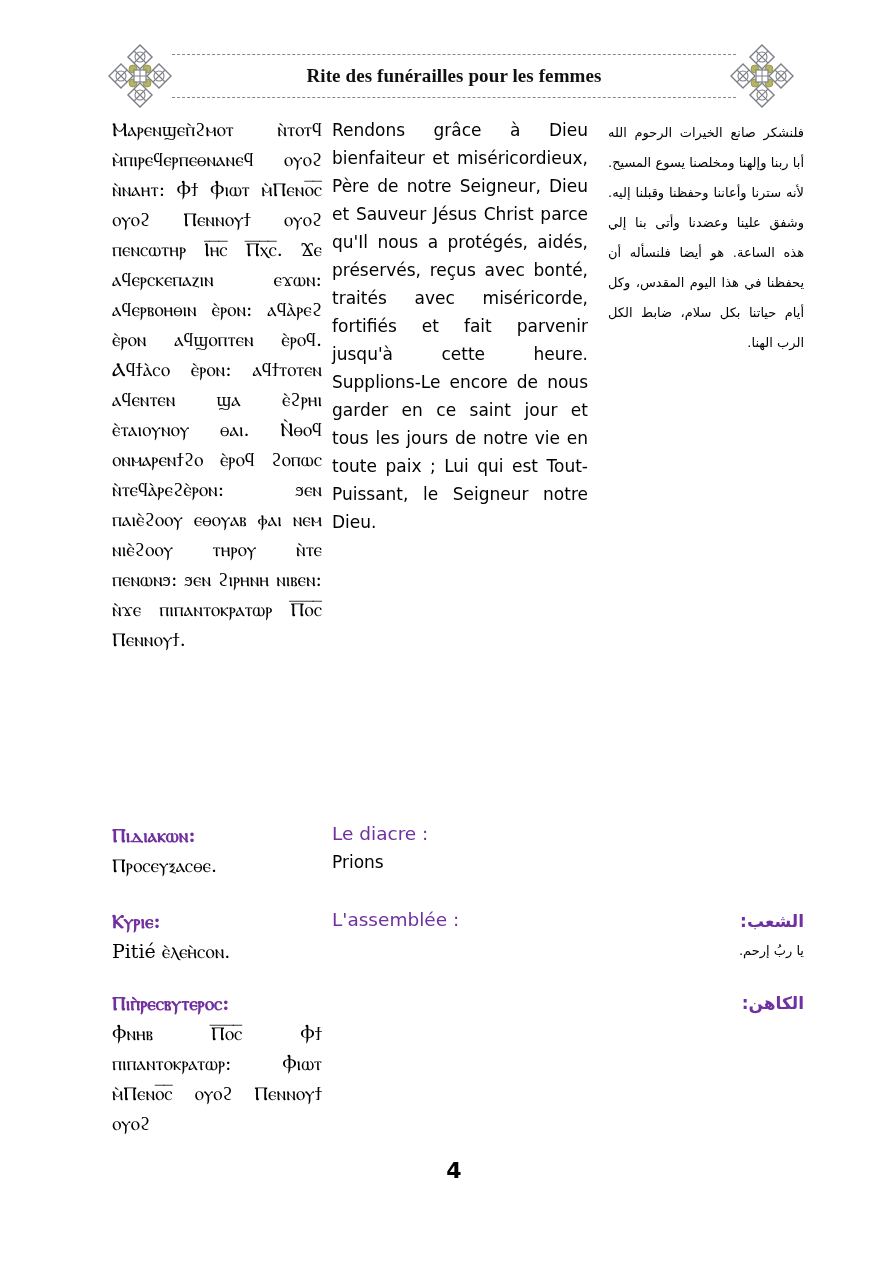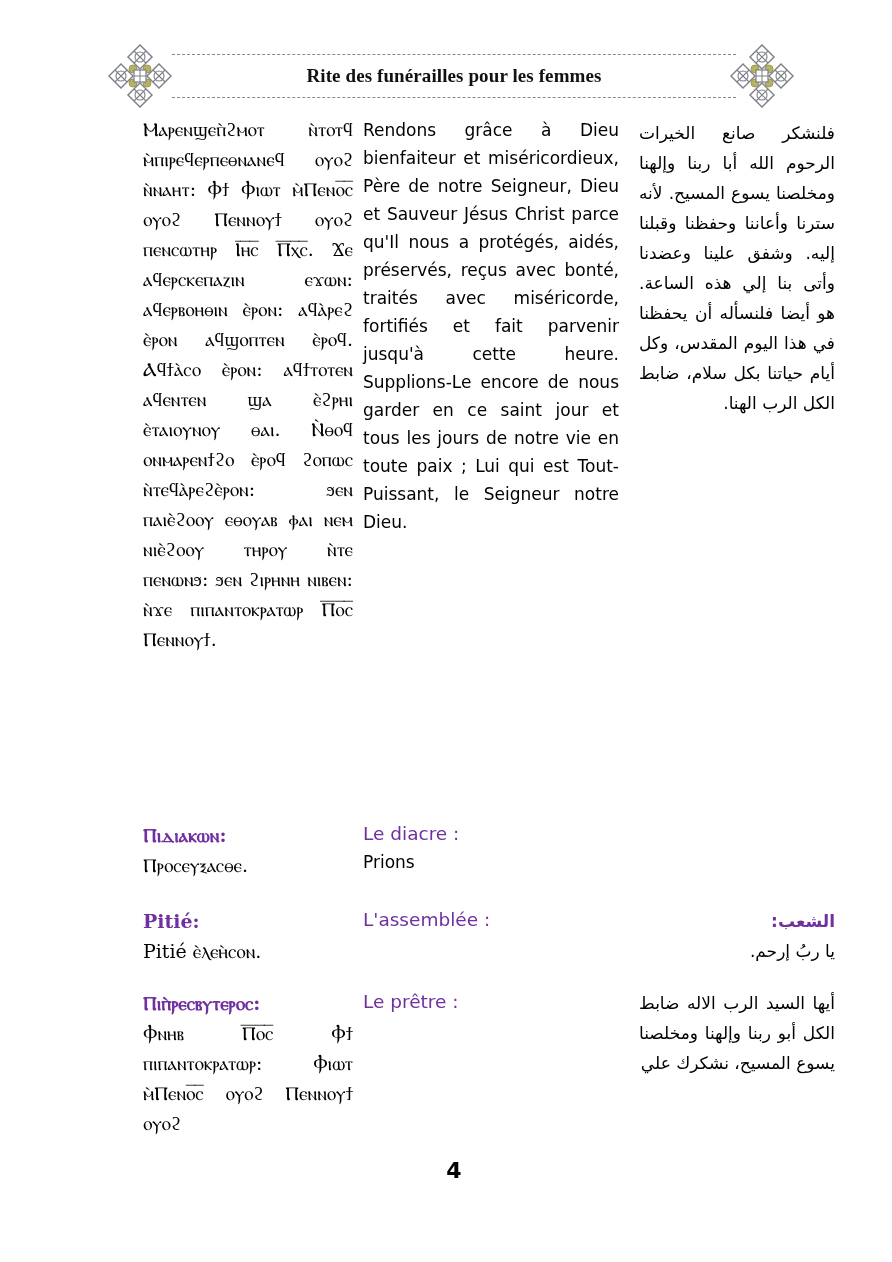--- a/index.html
+++ b/index.html
@@ -70,21 +70,20 @@
     width: 64px;
     height: 64px;
   }
   .ornament.left  { left: 4px; }
   .ornament.right { left: 626px; }
 
   
   .col {
     position: absolute;
     box-sizing: border-box;
-    margin-left: 31px;
   }
   .col-coptic {
     left: 104px;
     width: 210px;
   }
   .col-french {
     left: 324px;
     width: 256px;
   }
   .col-arabic {
@@ -103,21 +102,21 @@
   .french {
     font-family: "DejaVu Sans", "Liberation Sans", sans-serif;
     font-size: 17px;
     line-height: 28px;
     text-align: justify;
     text-justify: inter-word;
     color: #000000;
   }
   .arabic {
     font-family: "DejaVu Sans", "Liberation Sans", sans-serif;
-    font-size: 17px;
+    font-size: 13px;
     line-height: 30px;
     direction: rtl;
     text-align: justify;
     color: #000000;
   }
 
   .coptic.justify-all,
   .french.justify-all {
     text-align-last: justify;
   }
@@ -299,41 +298,40 @@
     <span class="body-line french">Prions</span>
   </div>
 
   <div class="col col-coptic b2-coptic">
     <span class="speaker speaker-coptic">Ⲡⲓⲇⲓⲁⲕⲱⲛ:</span>
     <span class="body-line coptic">Ⲡⲣⲟⲥⲉⲩⲝⲁⲥⲑⲉ.</span>
   </div>
 
 
   <div class="col col-coptic b3-coptic">
-    <span class="speaker speaker-coptic">Pitié:</span>
+    <span class="speaker speaker-coptic">Ⲕⲩⲣⲓⲉ:</span>
     <span class="body-line coptic">Pitié ⲉ̀ⲗⲉⲏ̀ⲥⲟⲛ.</span>
   </div>
 
   <div class="col col-french b3-french">
     <span class="speaker speaker-french">L'assemblée :</span>
   </div>
 
   <div class="col col-arabic b3-arabic">
     <span class="speaker speaker-arabic">الشعب:</span>
     <span class="body-line arabic body-arabic">يا ربُ إرحم.</span>
   </div>
 
   <div class="col col-coptic b4-coptic">
     <span class="speaker speaker-coptic">Ⲡⲓⲡ̀ⲣⲉⲥⲃⲩⲧⲉⲣⲟⲥ:</span>
     <span class="body-line coptic justify-all">Ⲫⲛⲏⲃ Ⲡ̅ⲟ̅ⲥ̅ Ⲫϯ ⲡⲓⲡⲁⲛⲧⲟⲕⲣⲁⲧⲱⲣ: Ⲫⲓⲱⲧ ⲙ̀Ⲡⲉⲛⲟ̅ⲥ̅ ⲟⲩⲟϩ Ⲡⲉⲛⲛⲟⲩϯ ⲟⲩⲟϩ</span>
   </div>
 
   <div class="col col-french b4-french">
-    <span class="speaker speaker-french">Le prêtre :</span>
   </div>
 
   <div class="col col-arabic b4-arabic">
-    <span class="body-line arabic arabic-justified">أيها السيد الرب الاله ضابط الكل أبو ربنا وإلهنا ومخلصنا يسوع المسيح، نشكرك علي</span>
+    <span class="speaker speaker-arabic">الكاهن:</span>
   </div>
 
   <div class="page-number">4</div>
 
 </div>
 
 </body></html>

